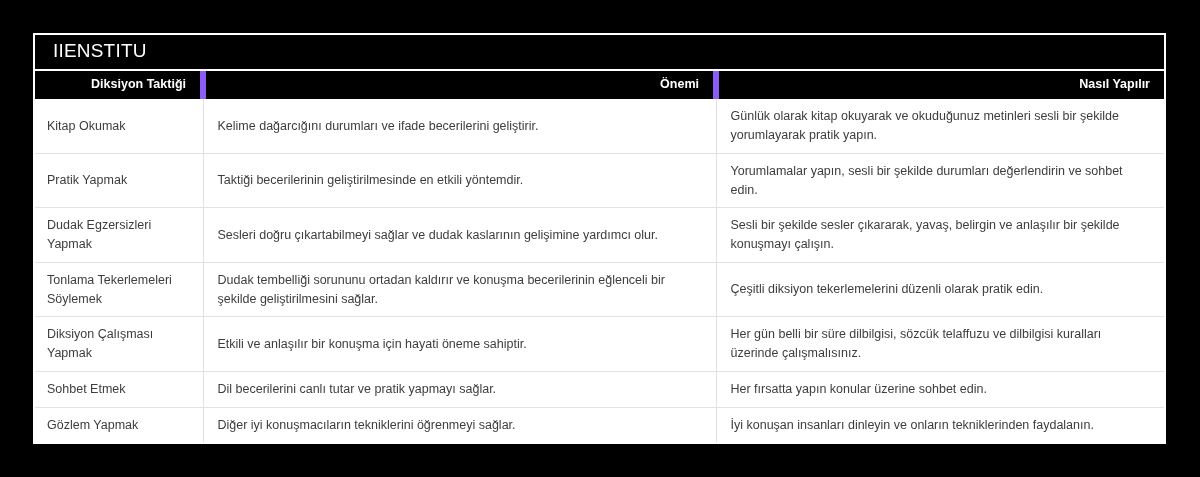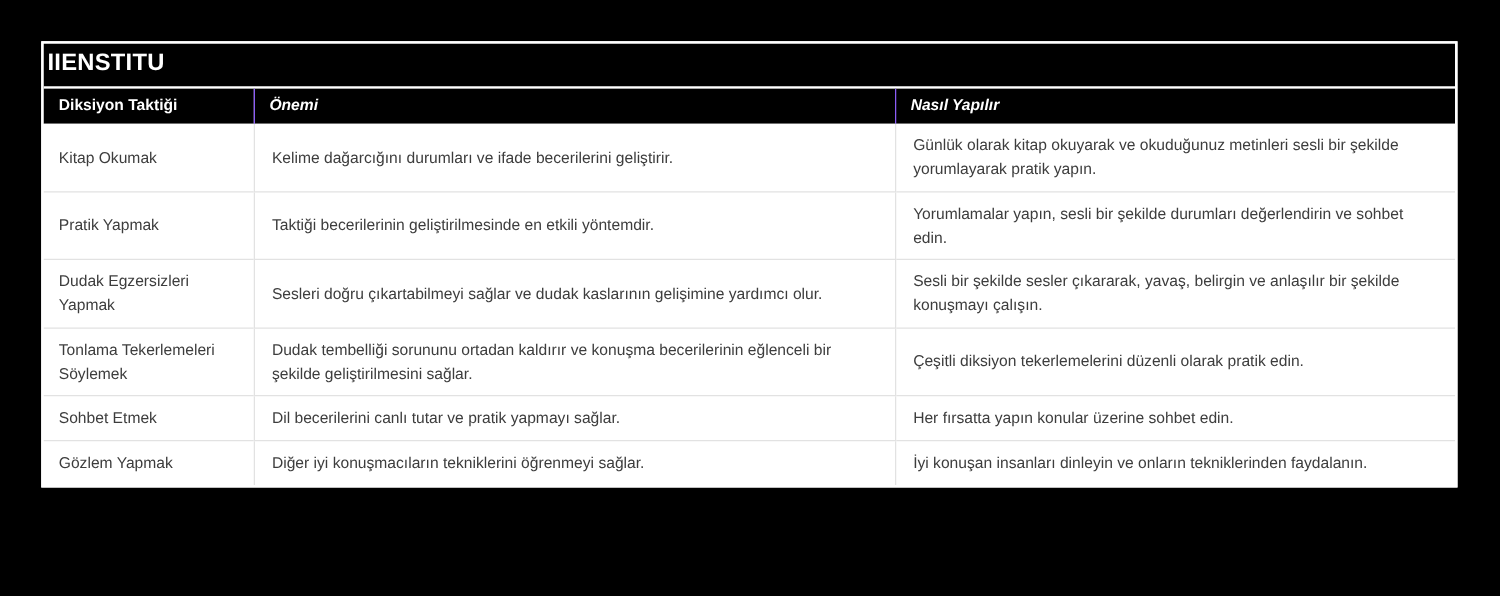--- a/index.html
+++ b/index.html
@@ -14,43 +14,42 @@
     left: 33px; top: 33px;
     width: 1133px;
     background: #ffffff;
     border: 2px solid #ffffff;
   }
   .titlebar {
     background: #000000;
     color: #ffffff;
     border-bottom: 2px solid #ffffff;
     font-size: 19px;
-    font-weight: 700;
+    font-weight: 400;
     letter-spacing: 0.2px;
-    padding: 5px 10px 6px 3px;
+    padding: 5px 10px 6px 18px;
     line-height: 1.2;
   }
   table.diction {
     width: 100%;
     border-collapse: collapse;
     table-layout: fixed;
     background: #ffffff;
   }
   table.diction th {
     background: #000000;
     color: #ffffff;
     font-size: 12.5px;
     font-weight: 700;
-    text-align: left;
+    text-align: right;
     padding: 6px 14px 7px 12px;
     line-height: 1.25;
   }
   table.diction th + th {
-    border-left: 1px solid #8b5cf6;
-    font-style: italic;
+    border-left: 6px solid #8b5cf6;
   }
   table.diction td {
     color: #3d3d3d;
     font-size: 12.5px;
     line-height: 1.5;
     vertical-align: middle;
     padding: 8px 16px 8px 12px;
     background: #ffffff;
   }
   table.diction td + td {
@@ -96,20 +95,25 @@
         <td>Dudak Egzersizleri Yapmak</td>
         <td>Sesleri doğru çıkartabilmeyi sağlar ve dudak kaslarının gelişimine yardımcı olur.</td>
         <td>Sesli bir şekilde sesler çıkararak, yavaş, belirgin ve anlaşılır bir şekilde konuşmayı çalışın.</td>
       </tr>
       <tr>
         <td>Tonlama Tekerlemeleri Söylemek</td>
         <td>Dudak tembelliği sorununu ortadan kaldırır ve konuşma becerilerinin eğlenceli bir şekilde geliştirilmesini sağlar.</td>
         <td>Çeşitli diksiyon tekerlemelerini düzenli olarak pratik edin.</td>
       </tr>
       <tr>
+        <td>Diksiyon Çalışması Yapmak</td>
+        <td>Etkili ve anlaşılır bir konuşma için hayati öneme sahiptir.</td>
+        <td>Her gün belli bir süre dilbilgisi, sözcük telaffuzu ve dilbilgisi kuralları üzerinde çalışmalısınız.</td>
+      </tr>
+      <tr>
         <td>Sohbet Etmek</td>
         <td>Dil becerilerini canlı tutar ve pratik yapmayı sağlar.</td>
         <td>Her fırsatta yapın konular üzerine sohbet edin.</td>
       </tr>
       <tr>
         <td>Gözlem Yapmak</td>
         <td>Diğer iyi konuşmacıların tekniklerini öğrenmeyi sağlar.</td>
         <td>İyi konuşan insanları dinleyin ve onların tekniklerinden faydalanın.</td>
       </tr>
 

